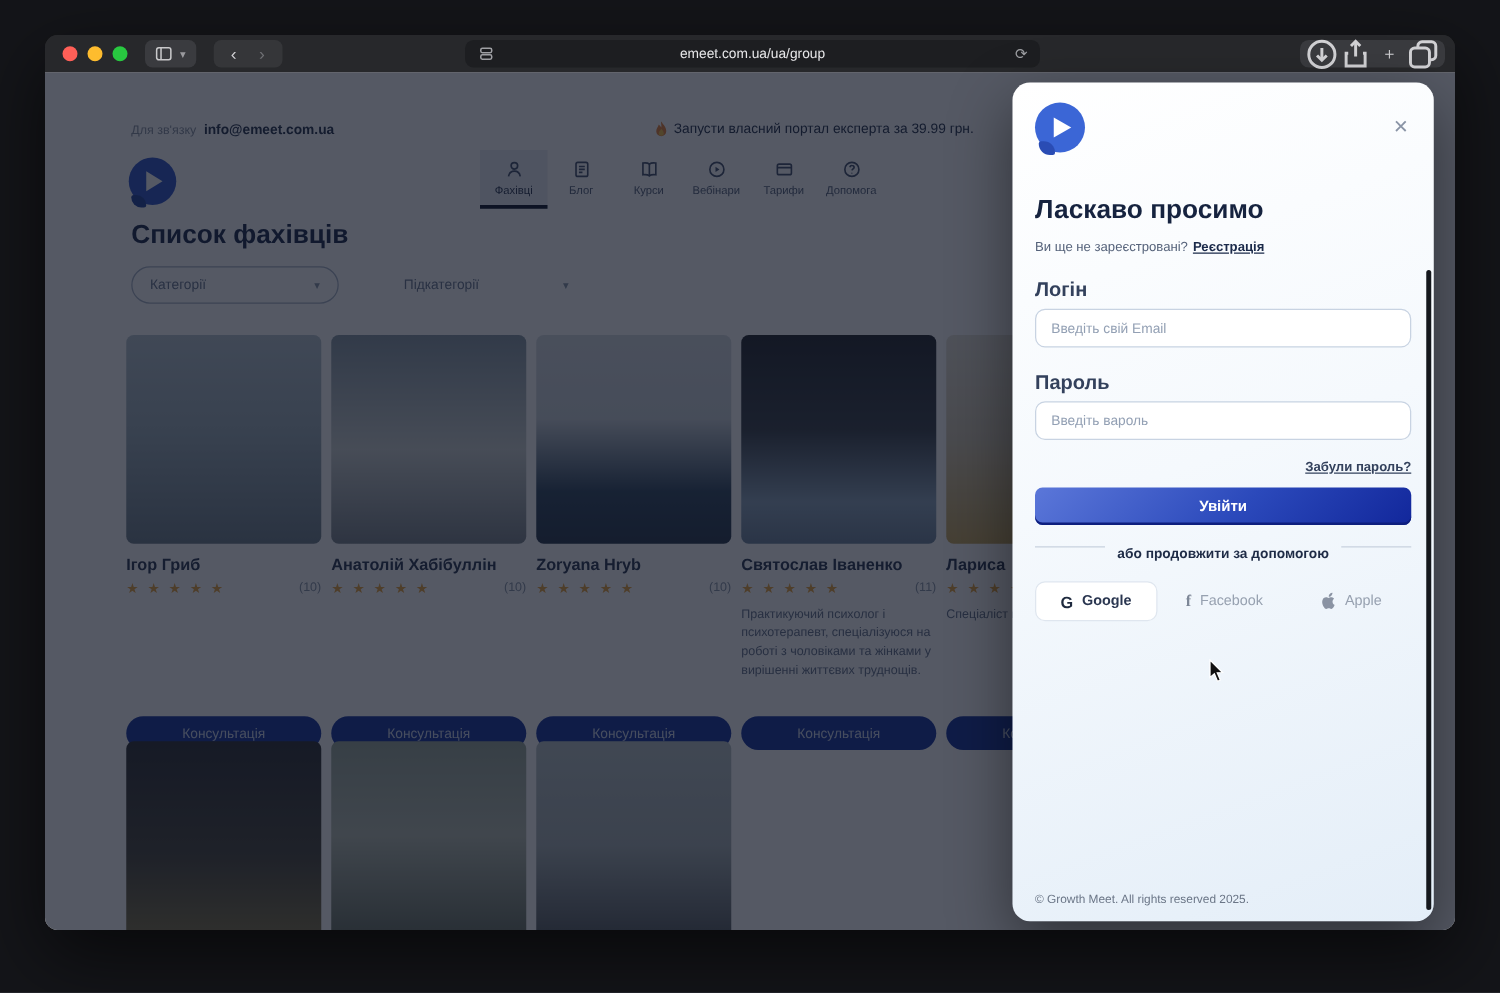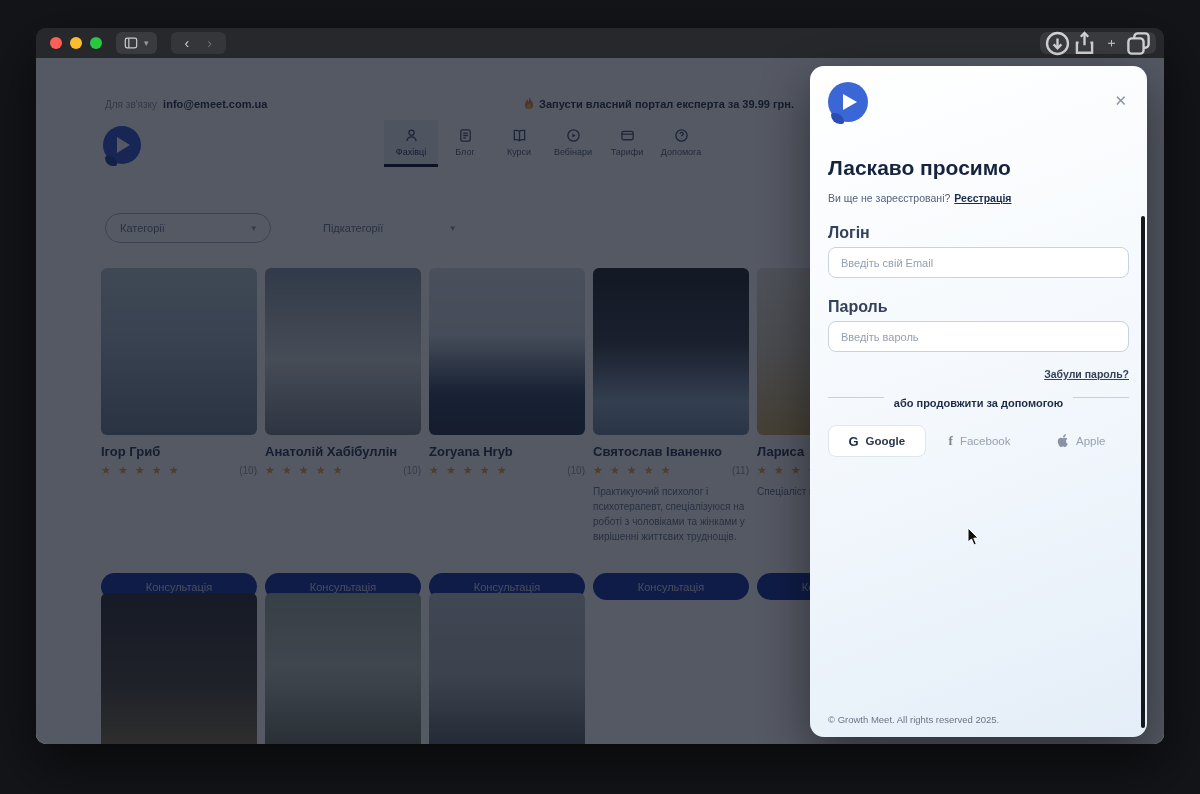--- a/index.html
+++ b/index.html
@@ -21,21 +21,21 @@
   .urlbar { position:absolute; left:336px; top:4px; width:460px; height:22px; background:#1d1e21; border-radius:7px; display:flex; align-items:center; justify-content:center; color:#e8e8ea; font-size:11px; }
   .urlbar .lefticon { position:absolute; left:10px; color:#9fa0a4; }
   .urlbar .righticon { position:absolute; right:10px; color:#9fa0a4; font-size:12px; }
   .right-group { position:absolute; right:8px; top:4px; height:22px; background:#3a3b3f; border-radius:7px; display:flex; align-items:center; gap:0; padding:0 4px; }
   .right-group .tb-icon { width:27px; color:#d2d2d5; font-size:13px; }
 
   
   .page { position:absolute; left:0; top:30px; width:1128px; height:686px; background:#ffffff; }
   .contact { position:absolute; left:69px; top:40px; font-size:10px; color:#8a93a2; }
   .contact b { color:#26334c; font-size:11px; margin-left:6px; }
-  .promo { position:absolute; left:488px; top:39px; font-size:11px; font-weight:bold; color:#26334c; display:flex; align-items:flex-end; gap:5px; }
+  .promo { position:absolute; left:488px; top:39px; font-size:11px; font-weight:normal; color:#26334c; display:flex; align-items:flex-start; gap:5px; }
   .flame { width:10px; height:13px; display:inline-block; }
 
   .site-logo { position:absolute; left:67px; top:68px; }
   .logo-badge { position:relative; width:38px; height:38px; border-radius:50%; background:#2f55c8; }
   .logo-badge:before { content:""; position:absolute; left:14px; top:11px; border-left:13px solid #fff; border-top:8px solid transparent; border-bottom:8px solid transparent; }
   .logo-badge:after { content:""; position:absolute; left:2px; bottom:-2px; width:12px; height:10px; background:#24449f; border-radius:2px 8px 2px 8px; }
 
   .tabs { position:absolute; left:348px; top:62px; display:flex; }
   .tab { width:54px; padding:8px 0 10px; display:flex; flex-direction:column; align-items:center; gap:4px; color:#44506b; }
   .tab svg { width:15px; height:15px; stroke:#44506b; }
@@ -121,20 +121,30 @@
             <rect x="1.5" y="2.5" width="13" height="11" rx="2"></rect>
             <line x1="5.5" y1="2.5" x2="5.5" y2="13.5"></line>
           </svg>
       </span>
       <span class="chev">▾</span>
     </div>
     <div class="tb-group plain">
       <span class="nav-arrow">‹</span>
       <span class="nav-arrow dim">›</span>
     </div>
+    <div class="urlbar">
+      <span class="lefticon tb-icon">
+        <svg viewBox="0 0 16 16" stroke="#9fa0a4">
+            <rect x="3" y="3" width="10" height="4" rx="1.5"></rect>
+            <rect x="3" y="9" width="10" height="4" rx="1.5"></rect>
+          </svg>
+      </span>
+      <span>emeet.com.ua/ua/group</span>
+      <span class="righticon">⟳</span>
+    </div>
     <div class="right-group">
       <span class="tb-icon">
         <svg viewBox="0 0 16 16" stroke="#d2d2d5">
             <circle cx="8" cy="8" r="6.2"></circle>
             <line x1="8" y1="5" x2="8" y2="10.5"></line>
             <polyline points="5.7,8.5 8,10.8 10.3,8.5"></polyline>
           </svg>
       </span>
       <span class="tb-icon">
         <svg viewBox="0 0 16 16" stroke="#d2d2d5">
@@ -210,20 +220,21 @@
       <div class="tab">
         <svg viewBox="0 0 16 16">
             <circle cx="8" cy="8" r="6"></circle>
             <path d="M6.3 6.2c.2-1 1-1.6 1.9-1.5.9 0 1.7.7 1.7 1.6 0 1.1-1.6 1.4-1.8 2.5"></path>
             <circle cx="8" cy="11.2" r="0.5" fill="#44506b" stroke="none"></circle>
           </svg>
         <span class="tlabel">Допомога</span>
       </div>
     </div>
 
+    <div class="page-title">Список фахівців</div>
 
     <div class="filters">
       <div class="select-pill">
         <span>Категорії</span>
         <span class="sel-chev">▾</span>
       </div>
       <div class="select-plain">
         <span>Підкатегорії</span>
         <span class="sel-chev">▾</span>
       </div>
@@ -303,20 +314,21 @@
     <div class="m-close">✕</div>
     <div class="m-title">Ласкаво просимо</div>
     <div class="m-reg">
       <span>Ви ще не зареєстровані?</span><a href="#">Реєстрація</a>
     </div>
     <div class="m-label">Логін</div>
     <input class="m-input" type="text" placeholder="Введіть свій Email" style="">
     <div class="m-label">Пароль</div>
     <input class="m-input" type="text" placeholder="Введіть вароль" style="">
     <div class="m-forgot"><a href="#">Забули пароль?</a></div>
+    <button class="m-submit">Увійти</button>
     <div class="m-divider">
       <span class="line"></span>
       <span class="dtext">або продовжити за допомогою</span>
       <span class="line"></span>
     </div>
     <div class="m-social">
       <div class="soc google">
         <span class="g">G</span>
         <span>Google</span>
       </div>

